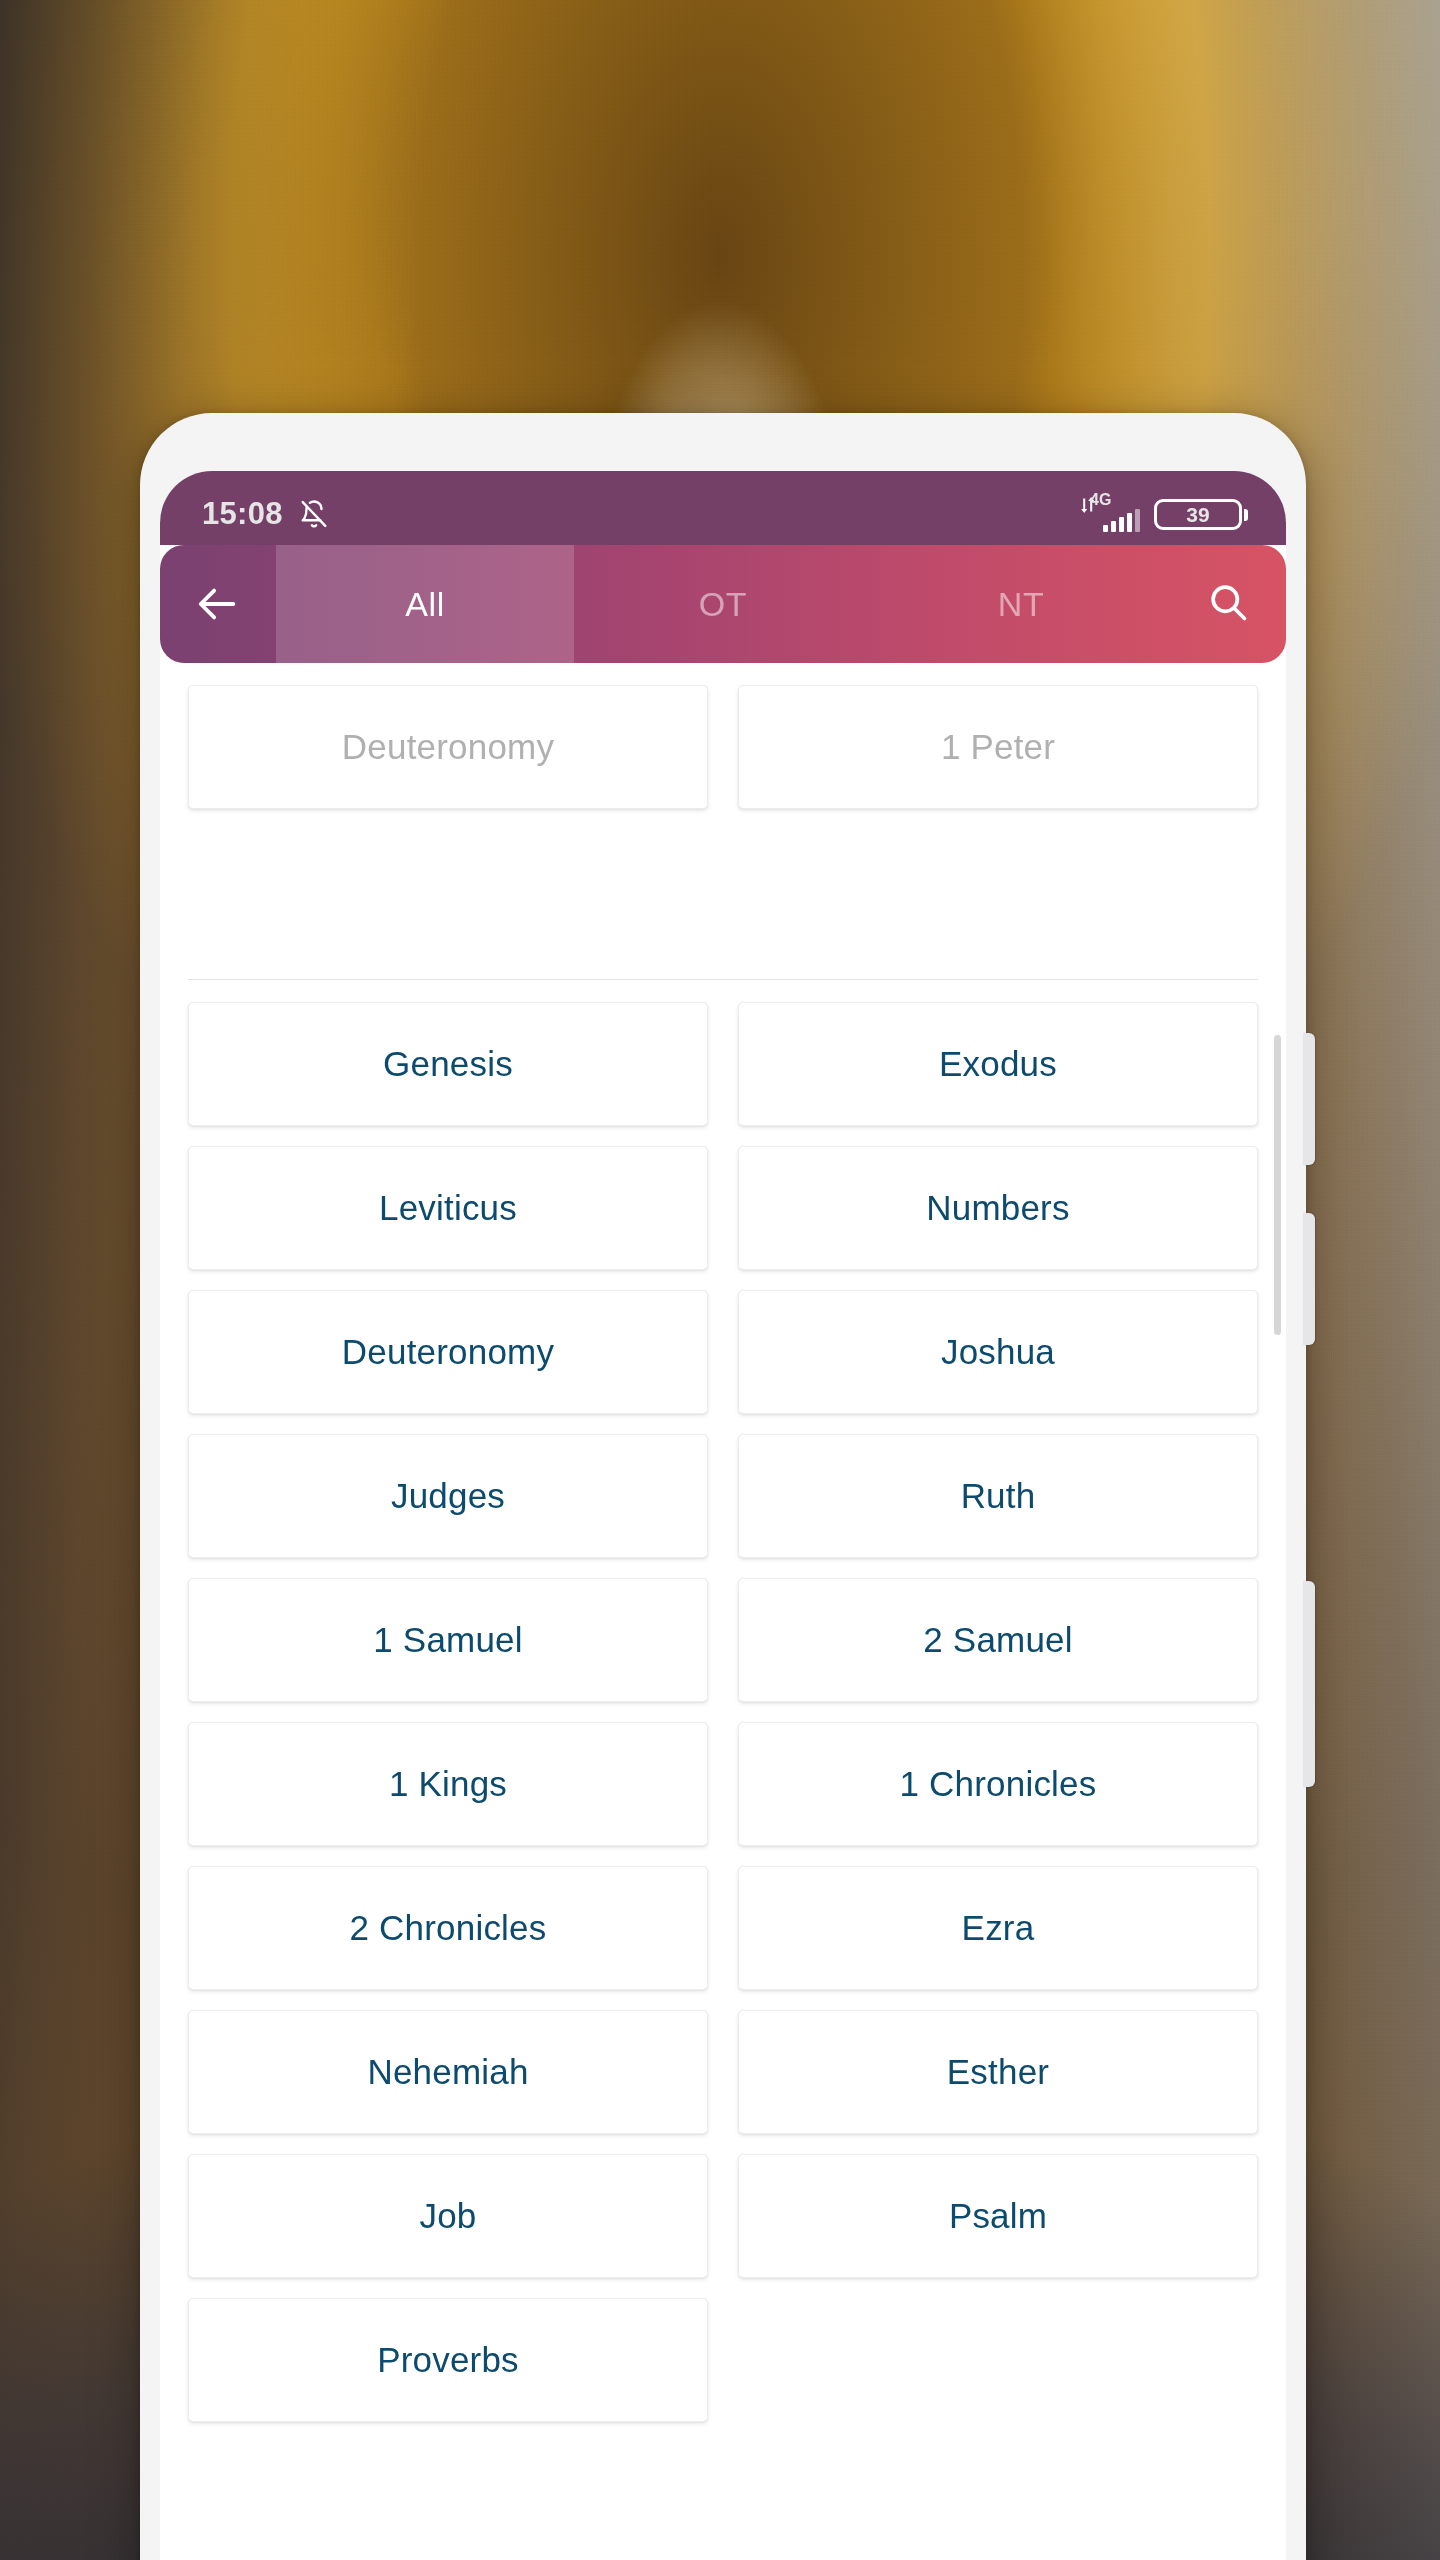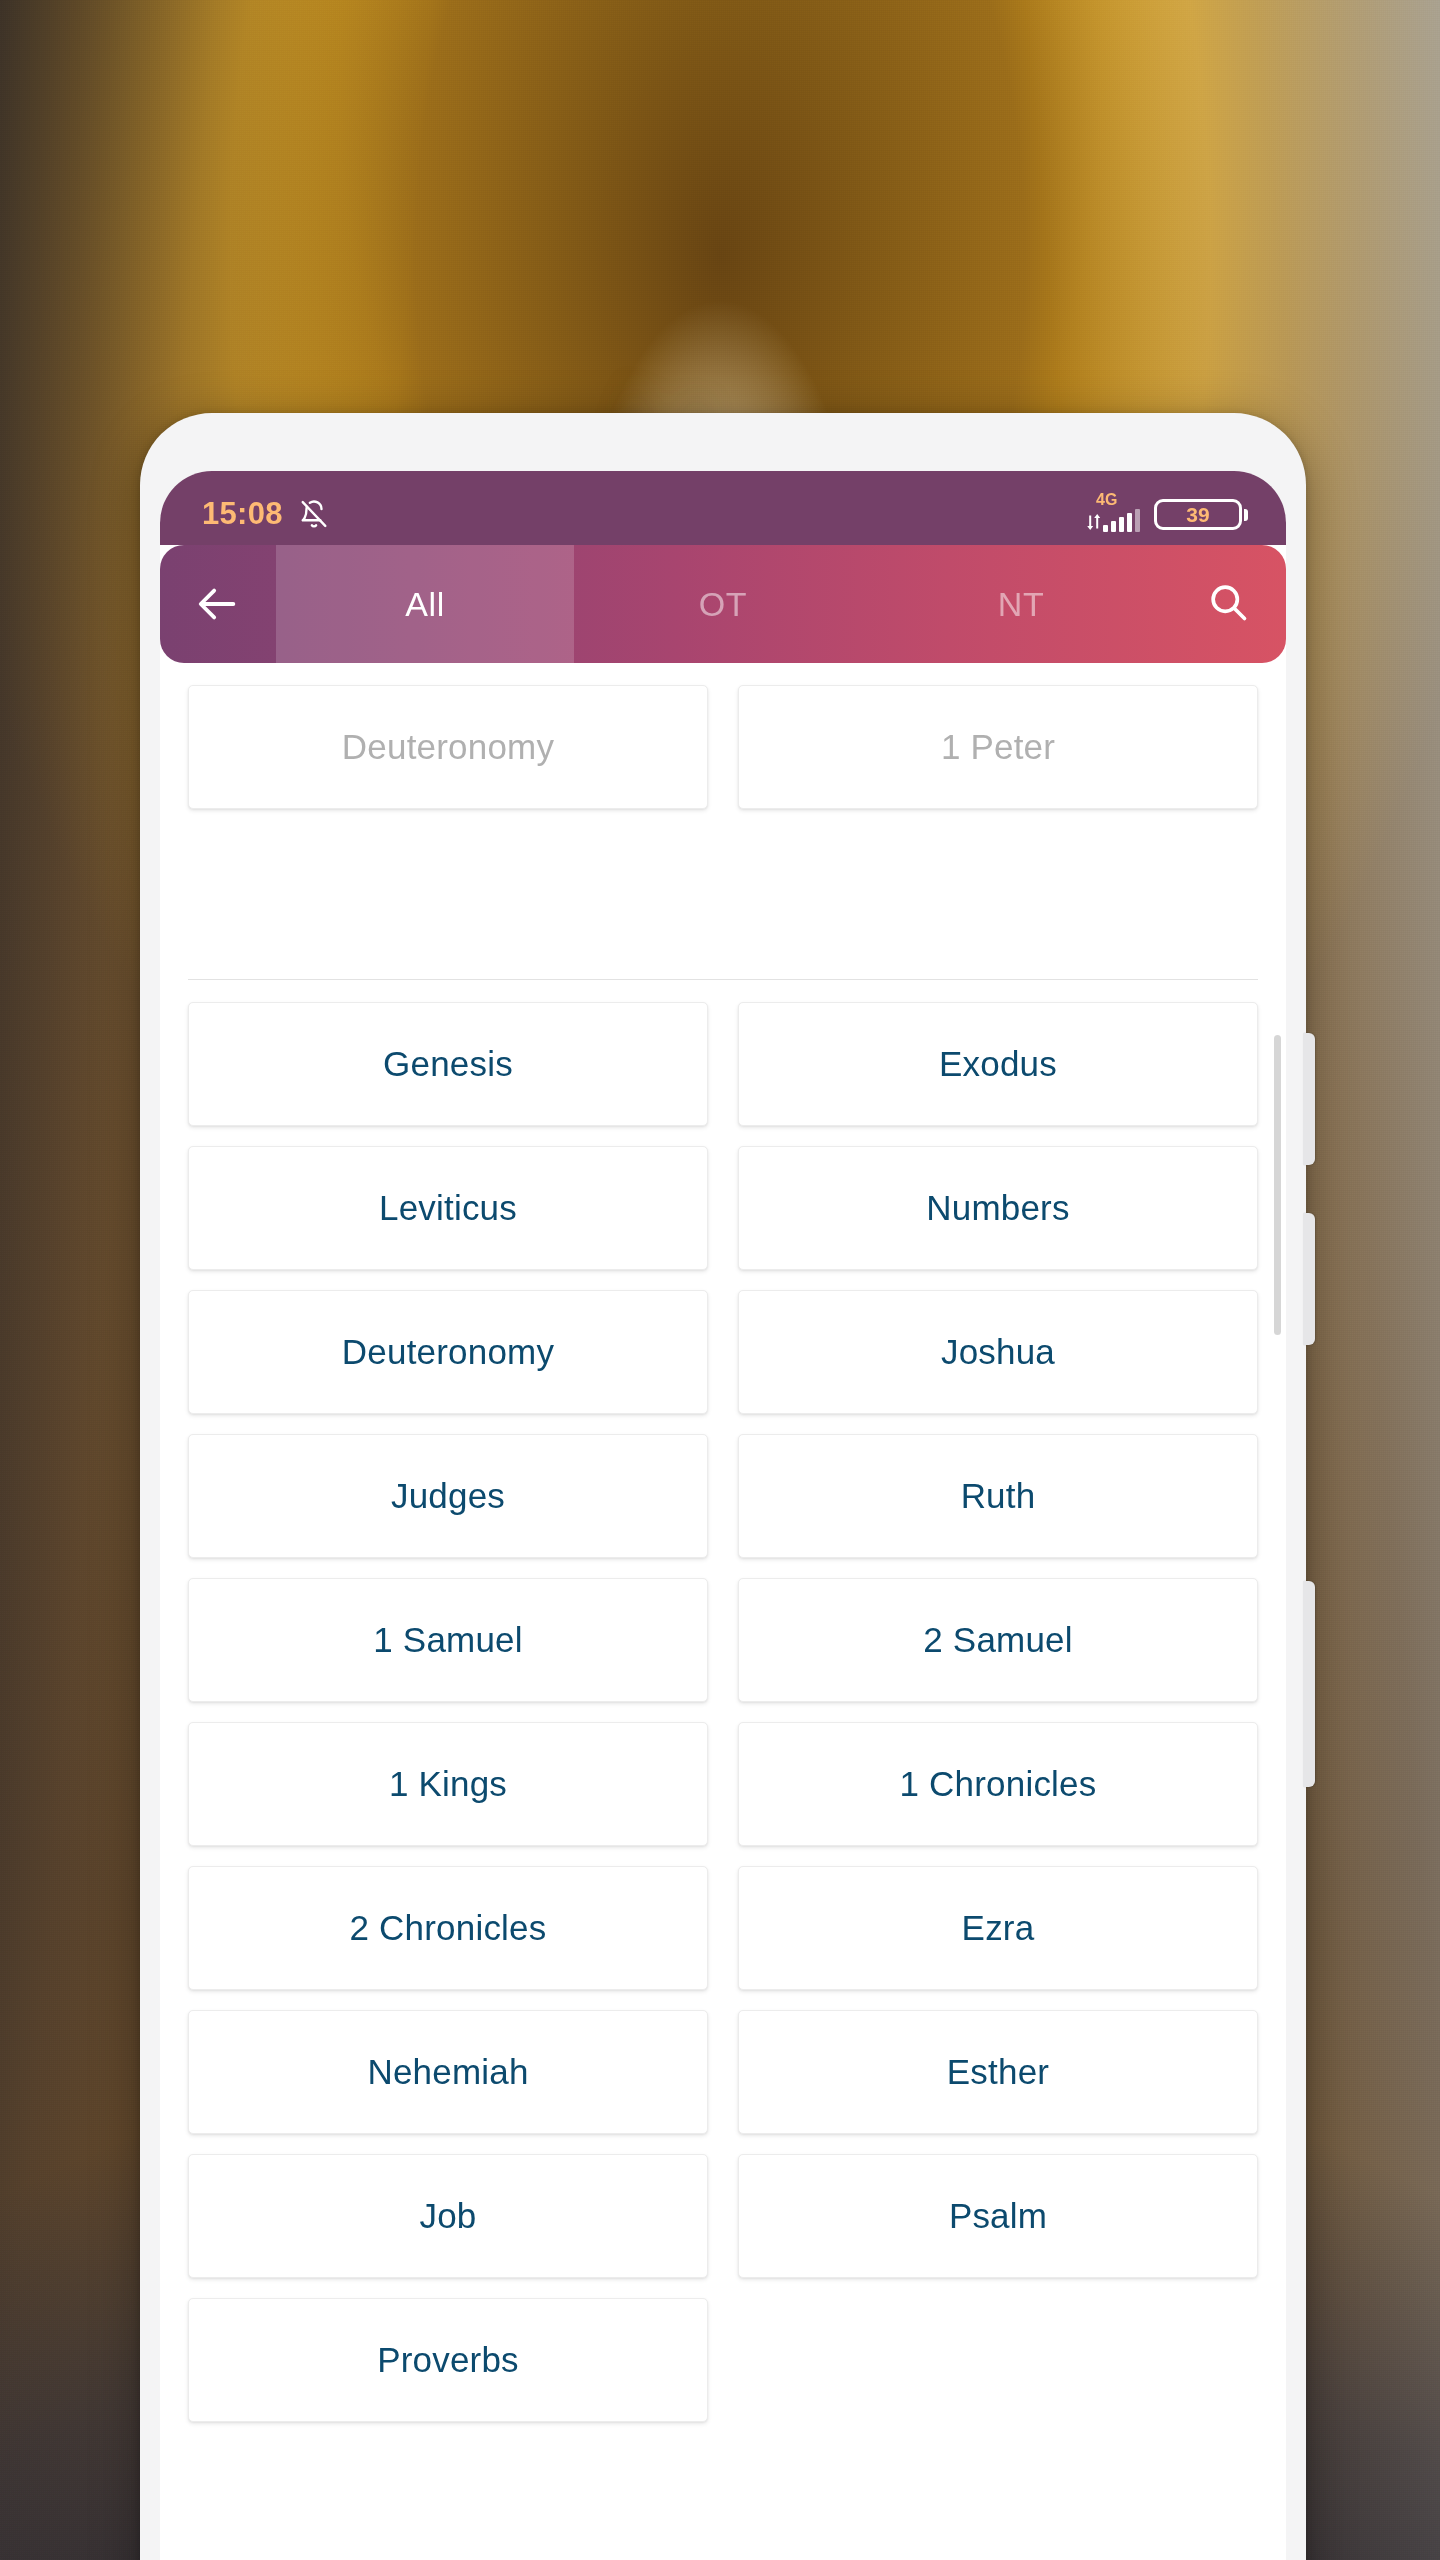--- a/index.html
+++ b/index.html
@@ -84,32 +84,32 @@
     background:#ffffff;
     border-radius:52px 52px 0 0;
     overflow:hidden;
   }
 
   
   #statusbar {
     position:relative;
     height:74px;
     background:#744068;
-    color:#fdba74;
+    color:#e5e5e5;
     display:flex; align-items:center;
     padding:12px 38px 0 42px;
   }
   #status-left { display:flex; align-items:center; gap:16px; }
   #clock { font-size:31px; font-weight:bold; letter-spacing:.3px; }
   #status-right { margin-left:auto; display:flex; align-items:flex-end; gap:14px; }
 
   .bell-slash { position:relative; width:30px; height:32px; }
   .bell-slash svg { display:block; }
 
-  .net { position:relative; display:flex; align-items:flex-end; gap:1px; height:36px; }
+  .net { position:relative; display:flex; align-items:flex-start; gap:7px; height:36px; }
   .net-label { position:absolute; left:10px; top:-4px; font-size:16px; font-weight:bold; line-height:1; }
   .updown { display:flex; align-items:flex-end; height:18px; margin-bottom:1px; }
   .bars { display:flex; align-items:flex-end; gap:3px; height:22px; margin-top:14px; }
   .bars i { display:block; width:5px; background:#fff; border-radius:1px; }
   .bars i:nth-child(1){height:7px;}
   .bars i:nth-child(2){height:11px;}
   .bars i:nth-child(3){height:15px;}
   .bars i:nth-child(4){height:19px;}
   .bars i:nth-child(5){height:23px; background:rgba(255,255,255,.5);}
 

